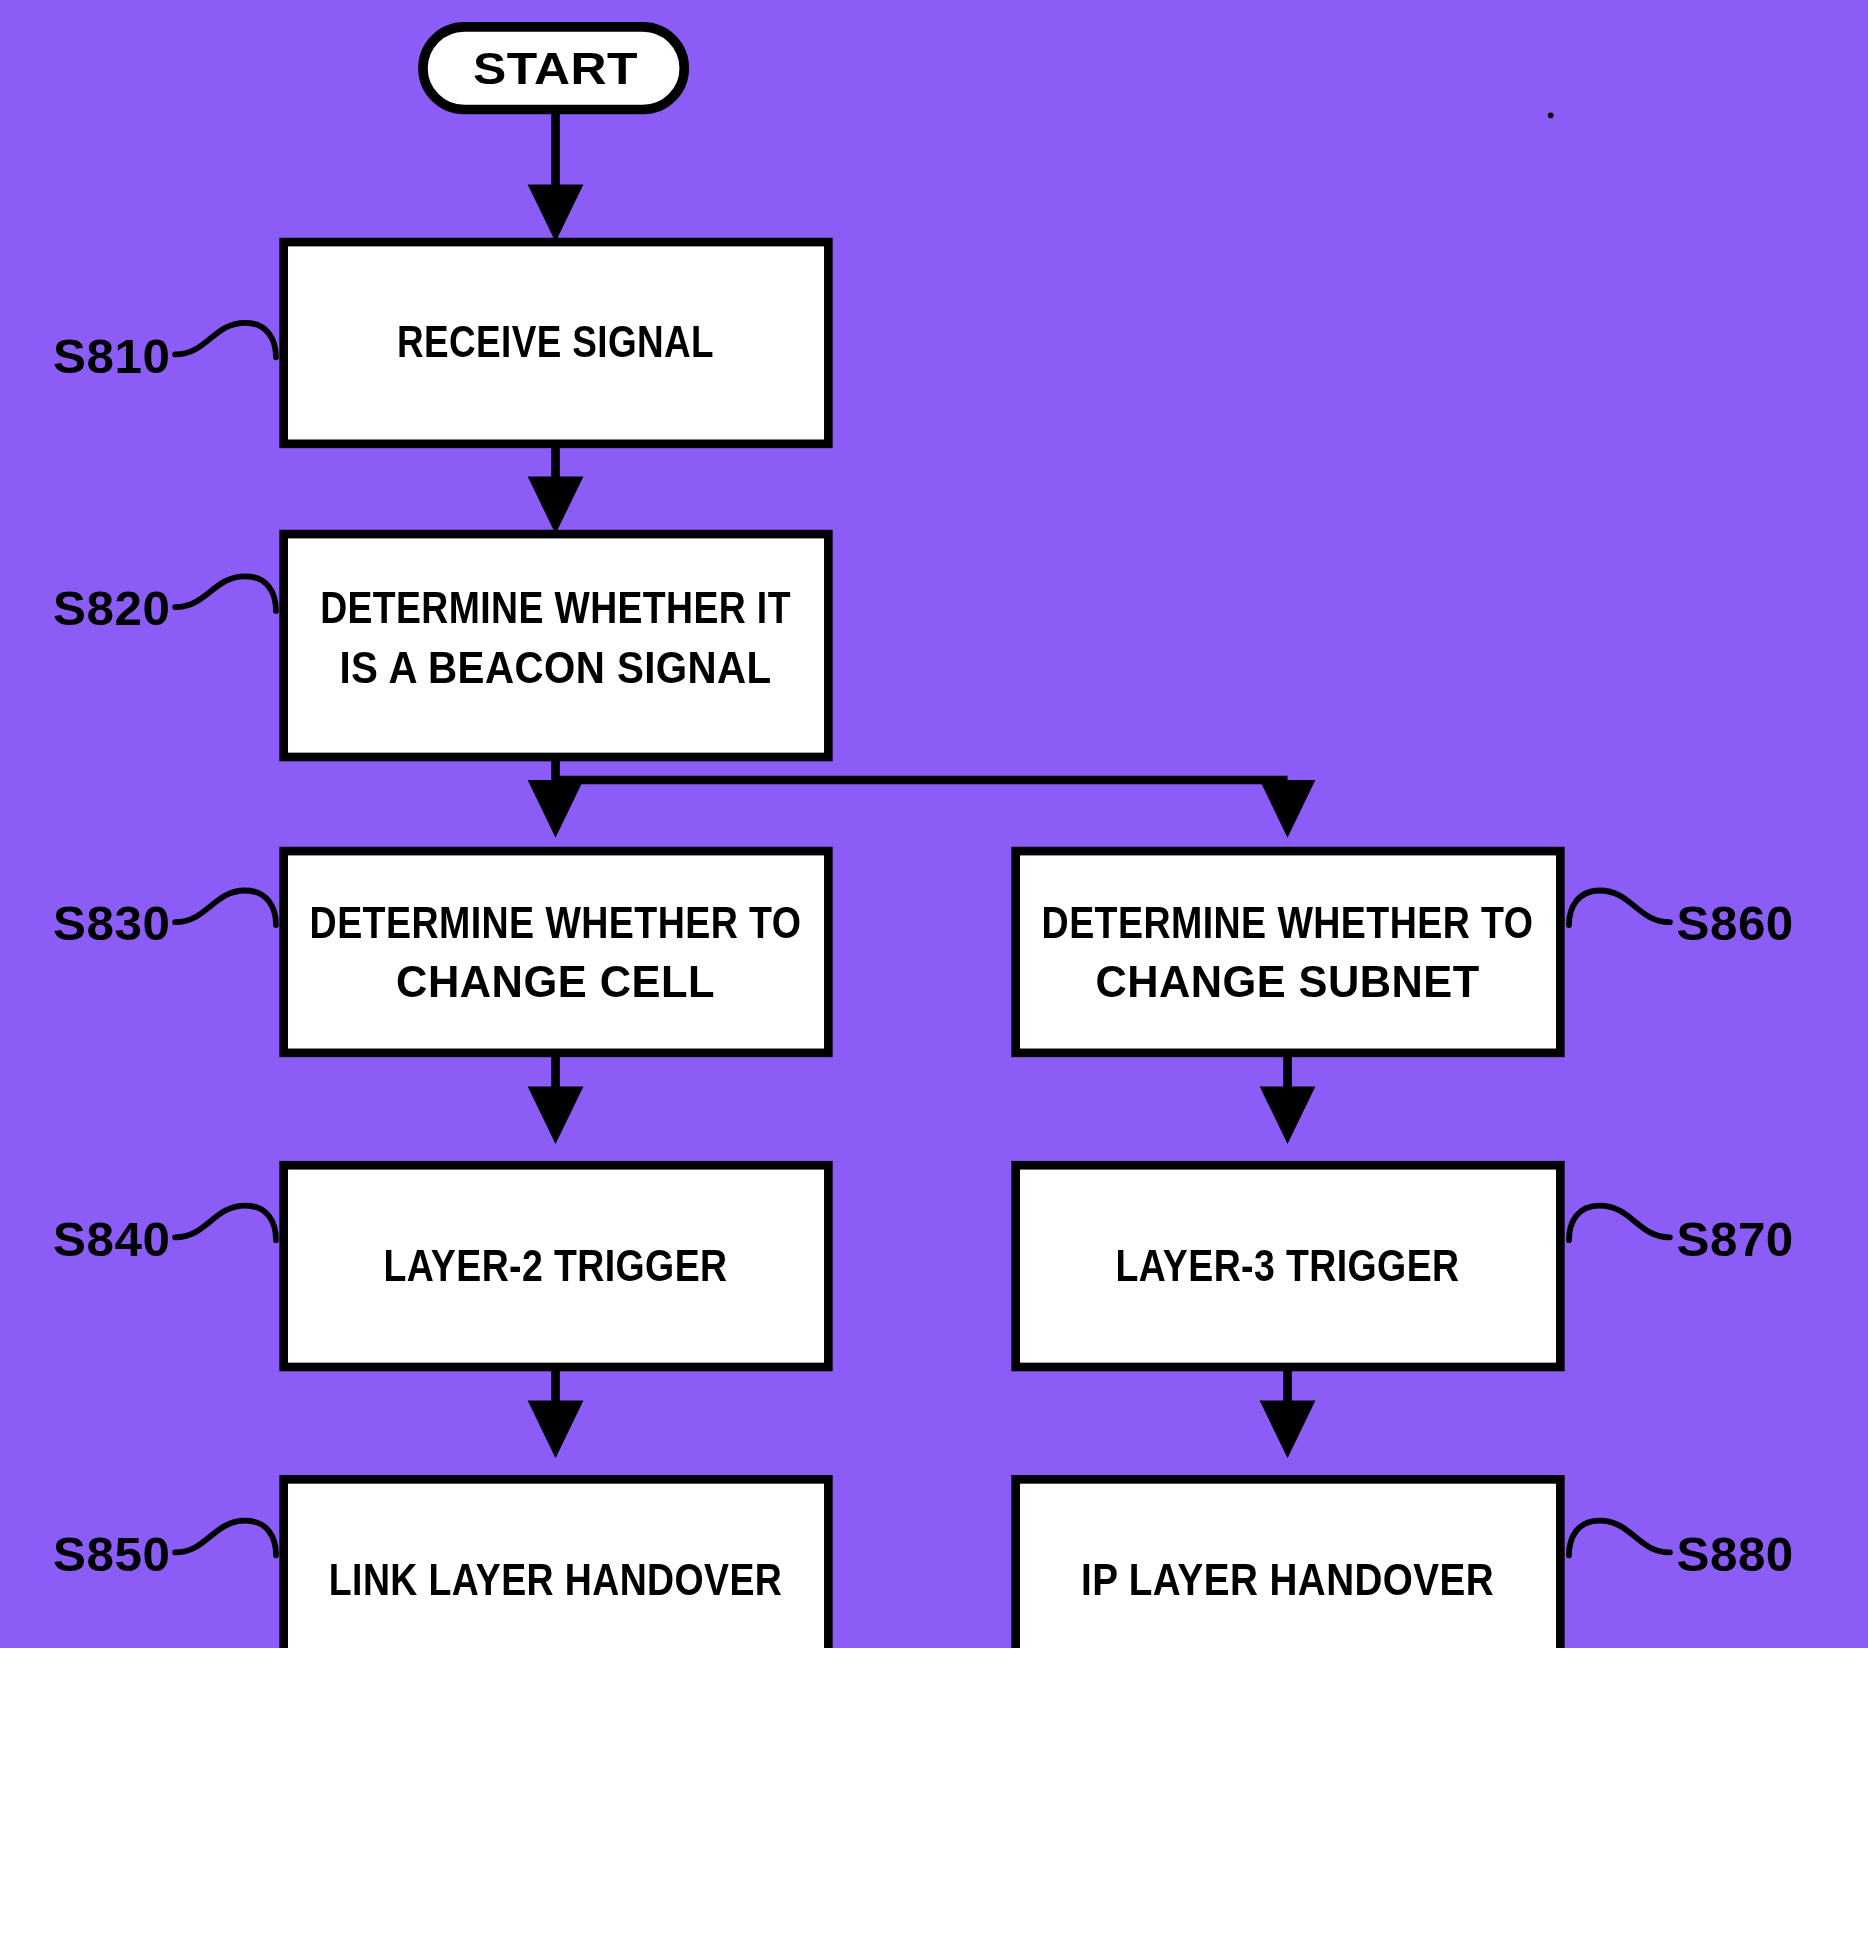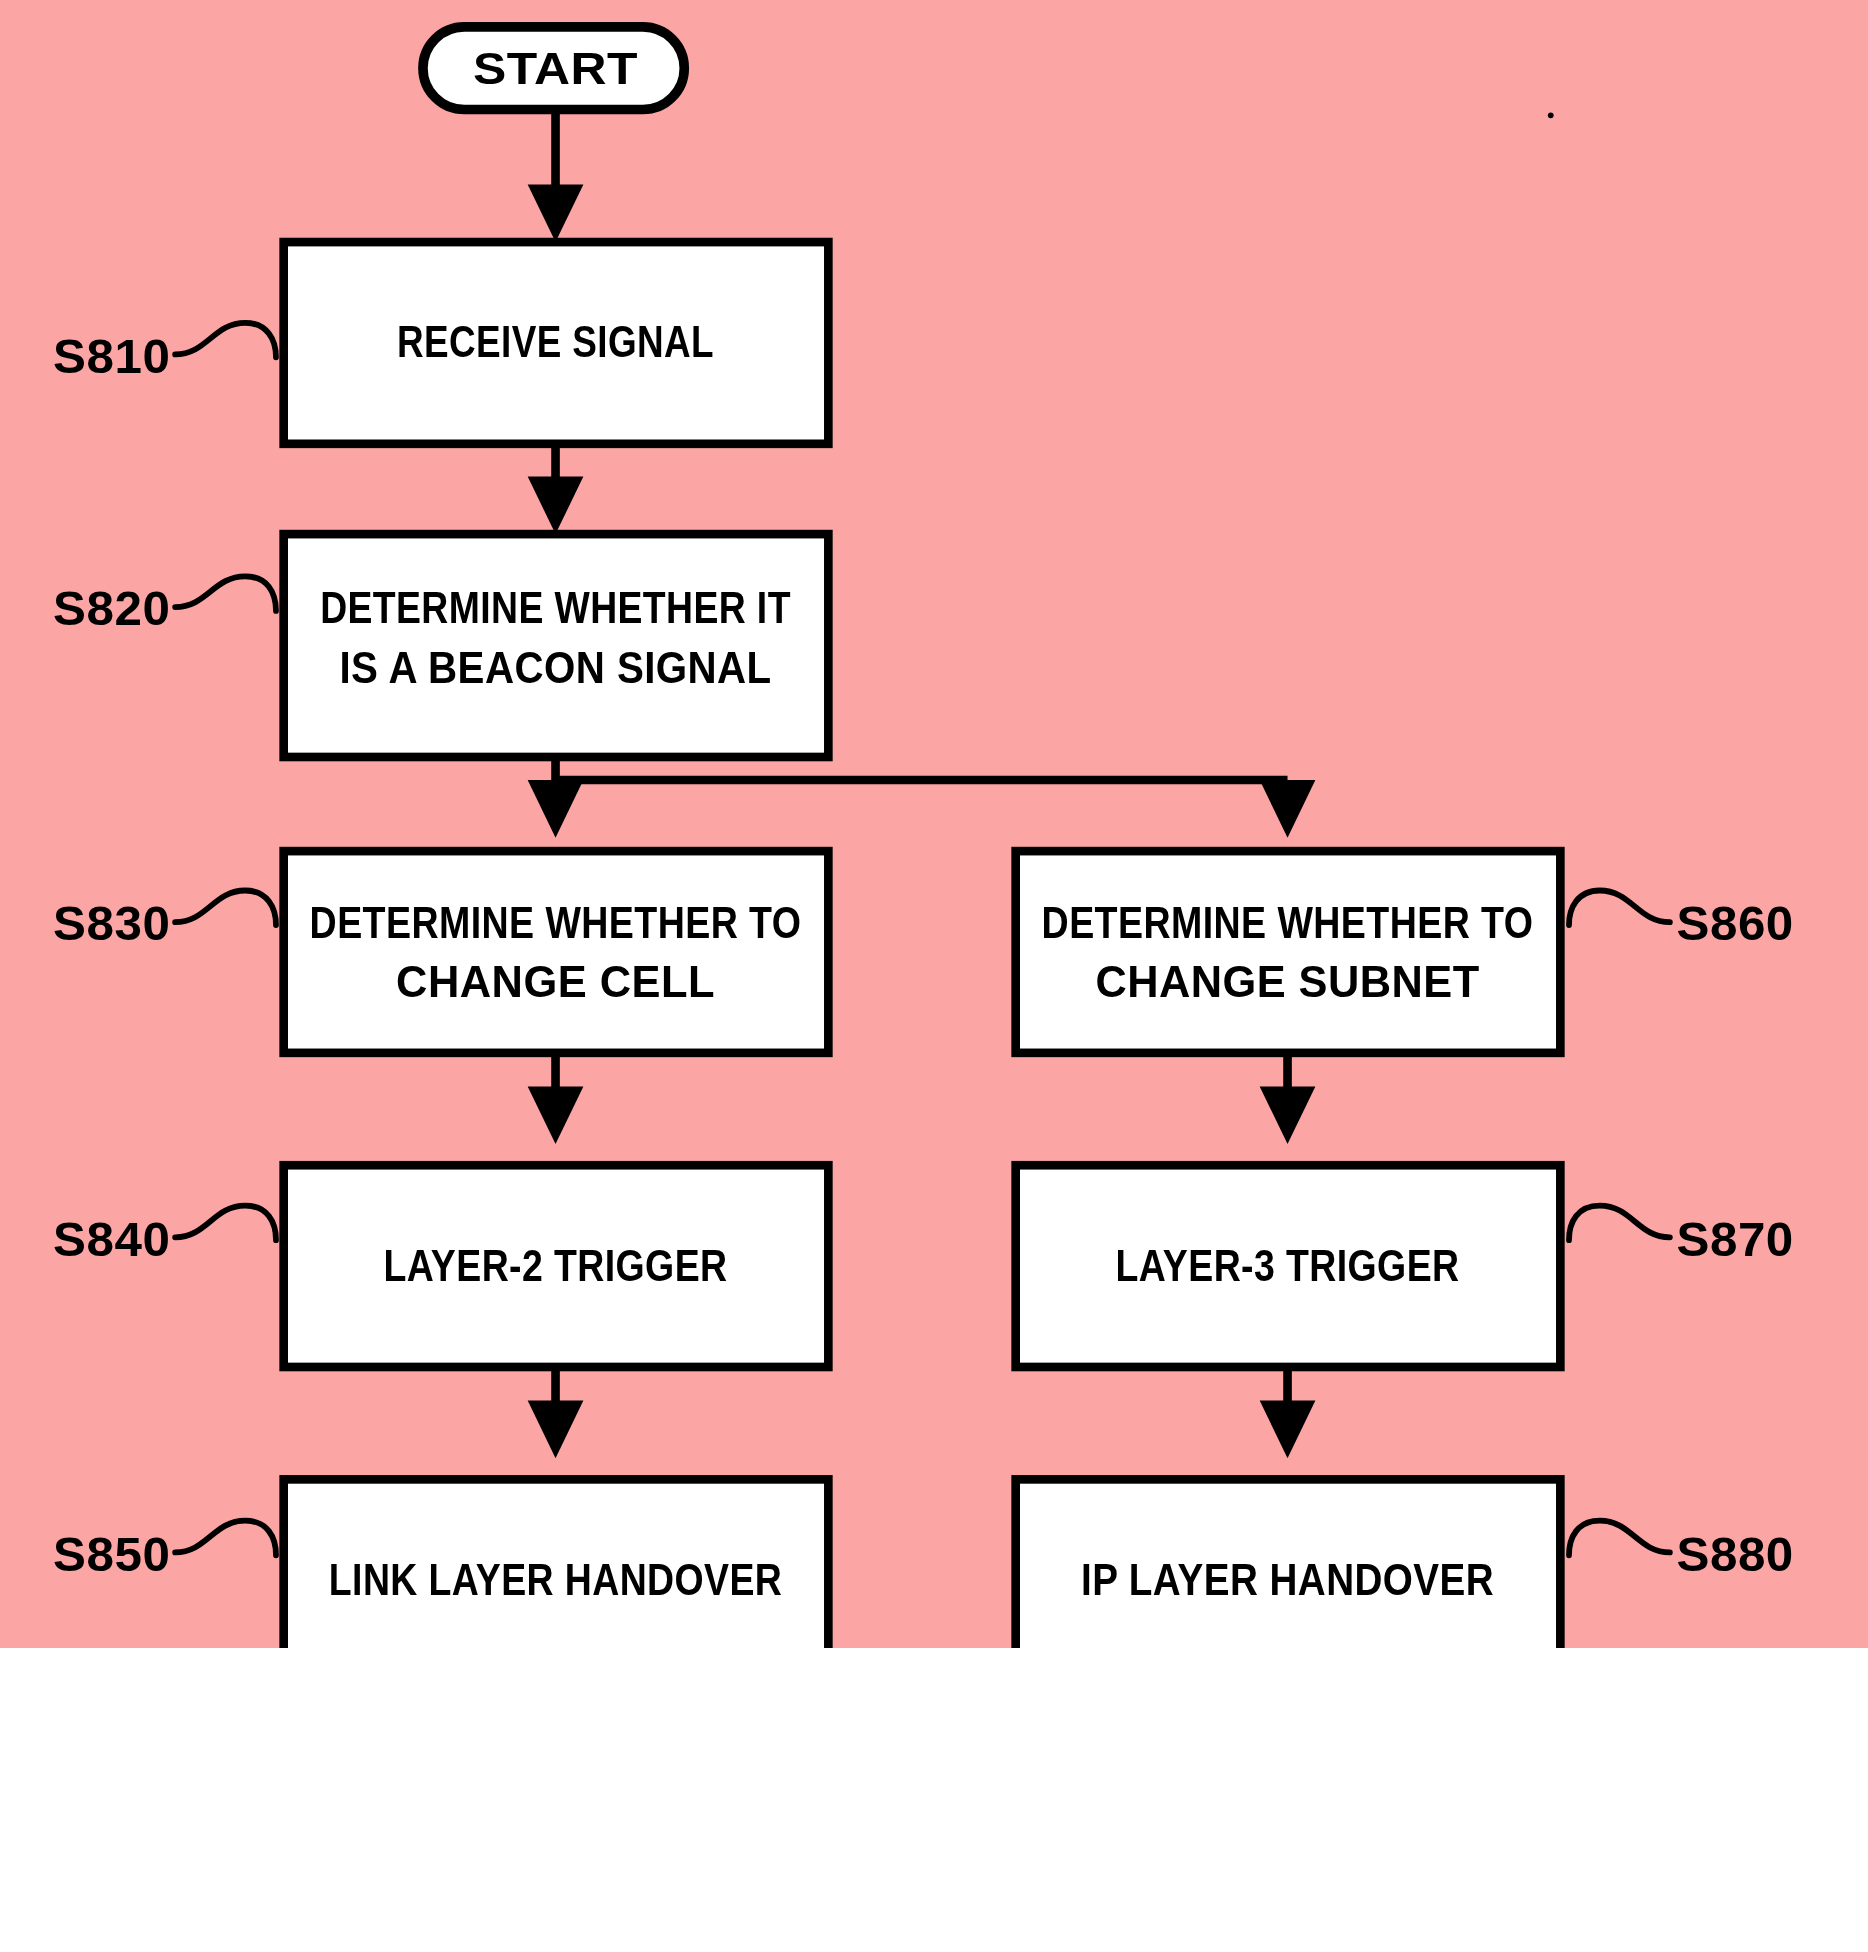--- a/index.html
+++ b/index.html
@@ -7,21 +7,21 @@
     padding: 0;
     background: #ffffff;
   }
   body {
     font-family: "Liberation Sans", sans-serif;
   }
   #canvas-wrap {
     position: relative;
     width: 1869px;
     height: 1648px;
-    background: #fca5a5;
+    background: #8b5cf6;
     overflow: hidden;
   }
   svg.flow {
     display: block;
     width: 1869px;
     height: 1952px;
   }
   .node-shape {
     fill: #ffffff;
     stroke: #000000;

